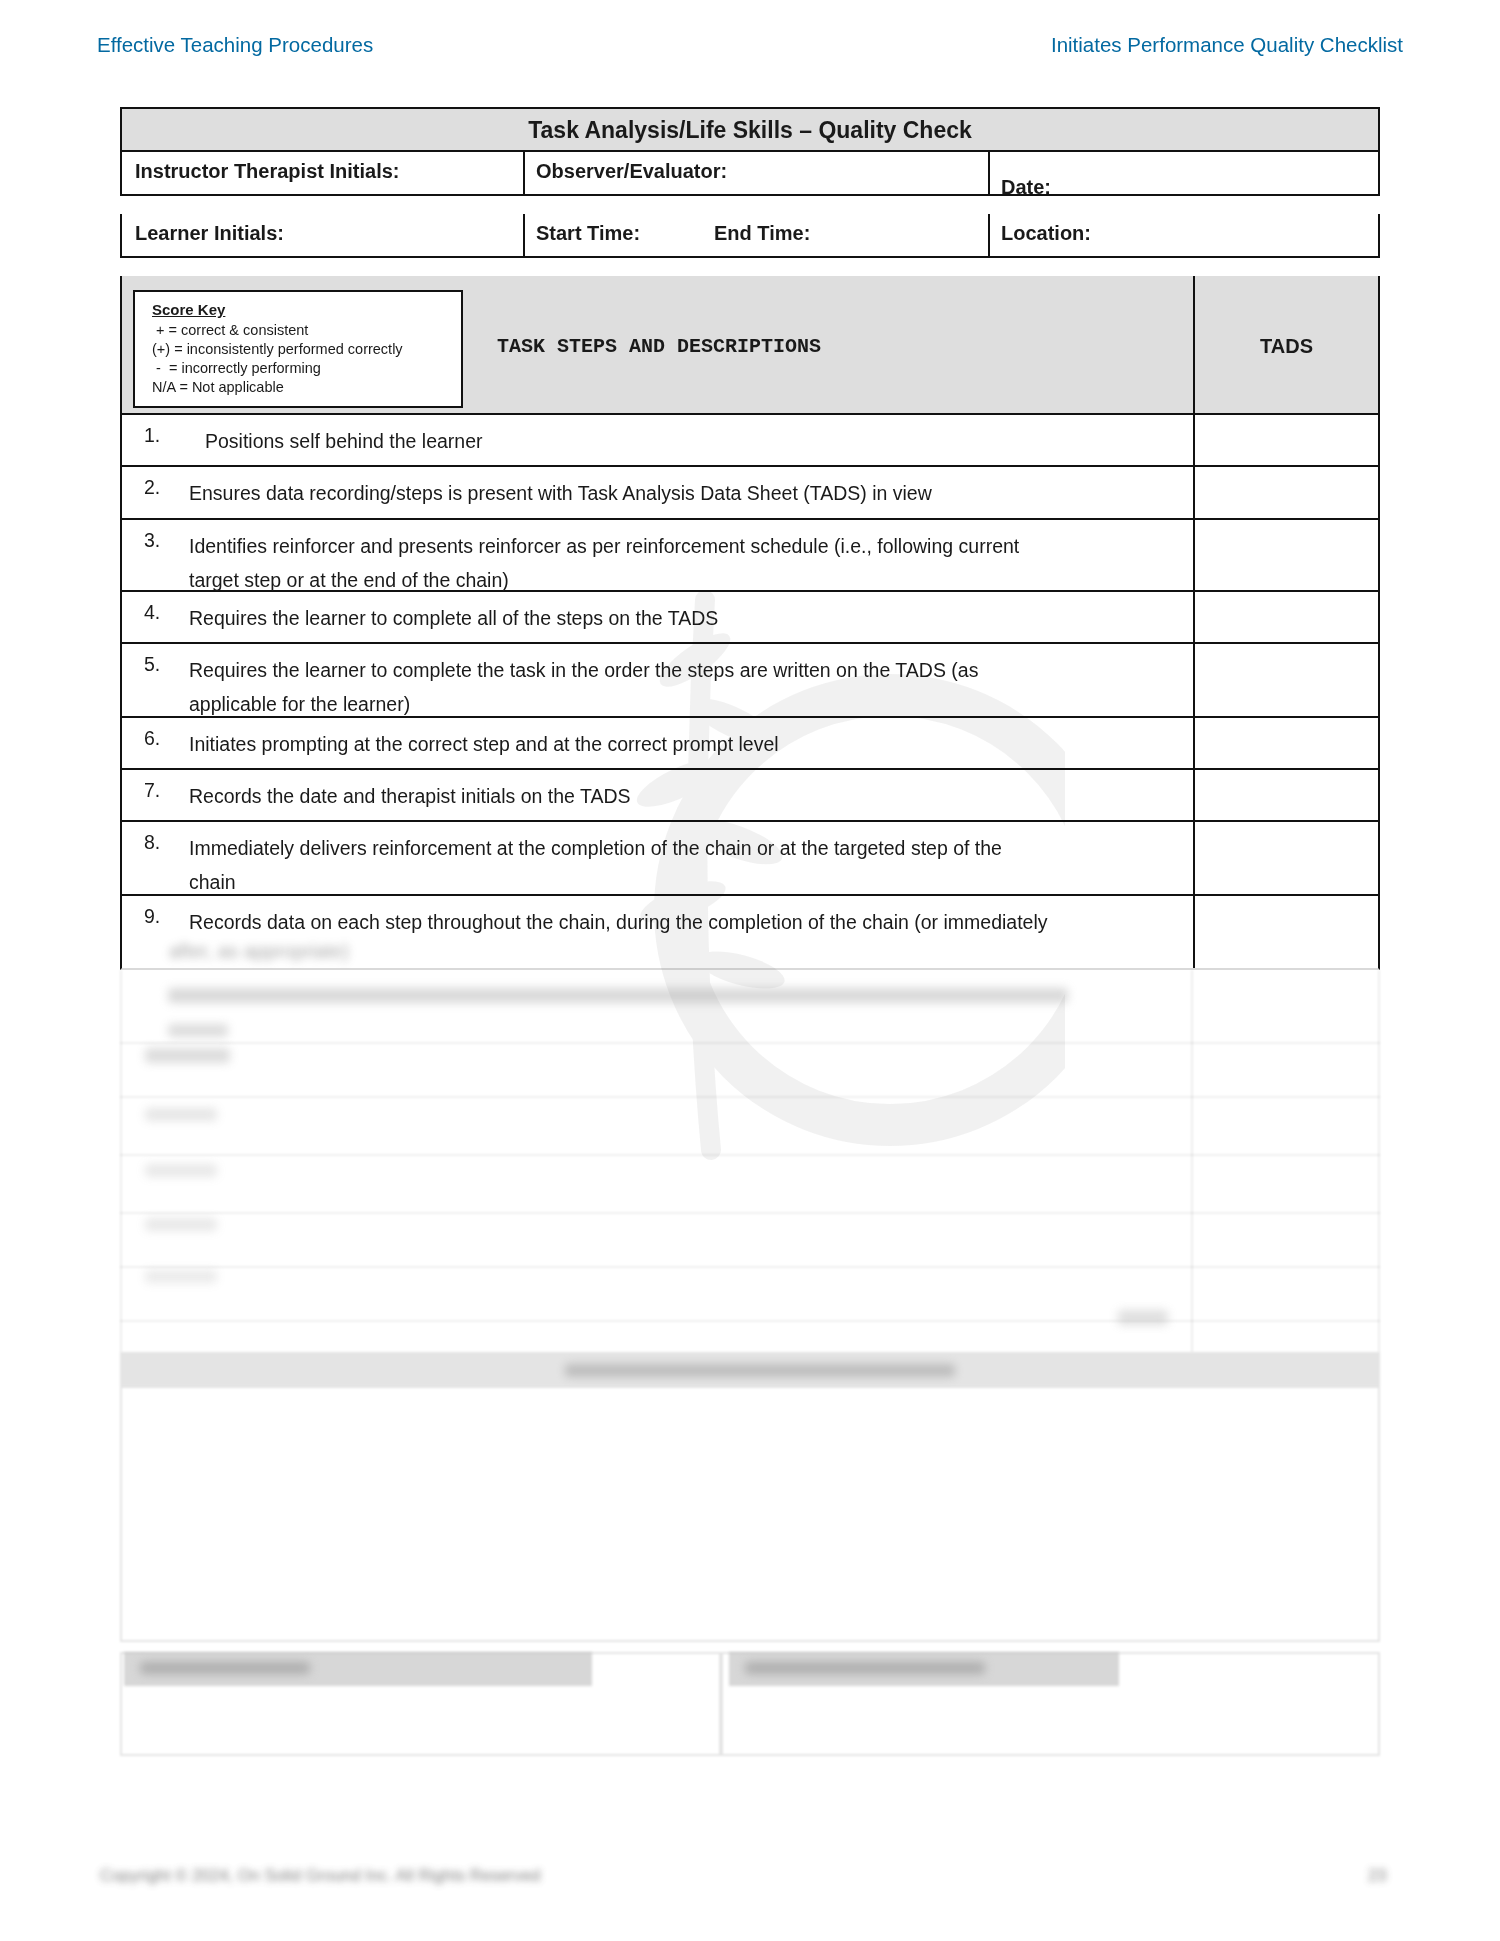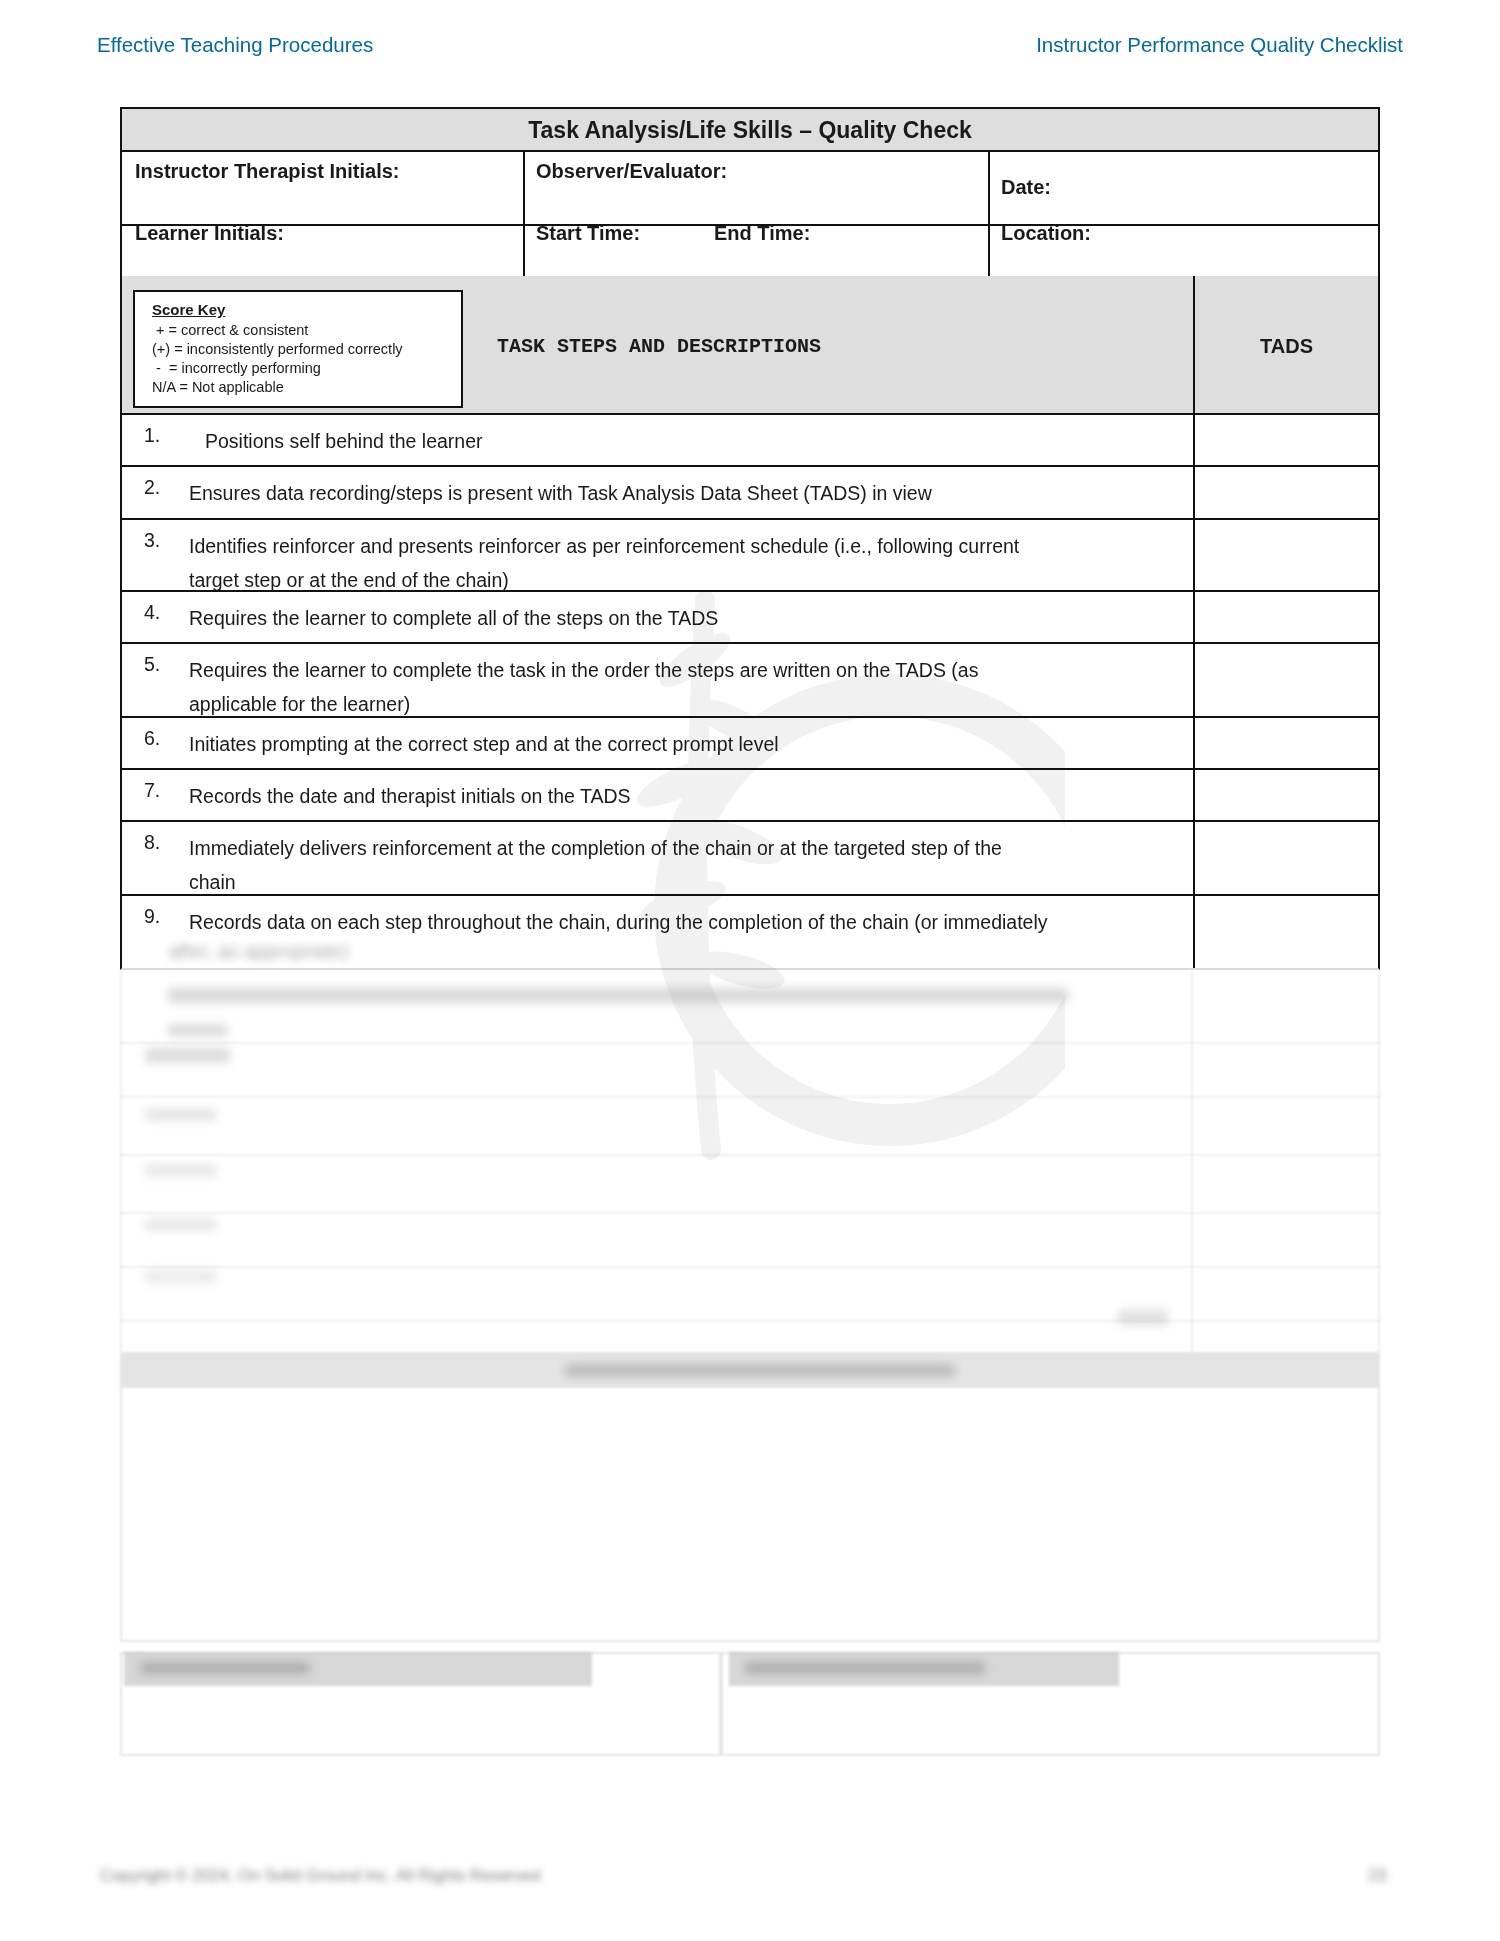--- a/index.html
+++ b/index.html
@@ -10,21 +10,21 @@
   .abs{position:absolute;}
   
   .pg-hd{top:33px;font-size:20.5px;color:#0369a1;}
   
   .title-row{
     left:120px;top:107px;width:1260px;height:45px;background:#dedede;
     border:2px solid #111;box-sizing:border-box;text-align:center;
     font-weight:bold;font-size:23px;line-height:42px;
   }
   .info-row{
-    left:120px;width:1260px;height:74px;background:transparent;
+    left:120px;width:1260px;height:44px;background:transparent;
     border-left:2px solid #111;border-right:2px solid #111;border-bottom:2px solid #111;
     box-sizing:border-box;
   }
   .info-cell{position:absolute;top:0;height:100%;box-sizing:border-box;padding:8px 0 0 13px;
     font-weight:bold;font-size:20px;}
   .cell-sep{position:absolute;top:0;width:2px;height:100%;background:#111;}
   
   .band{
     left:120px;top:276px;width:1260px;height:139px;background:#dedede;
     border-left:2px solid #111;border-right:2px solid #111;border-bottom:2px solid #111;
@@ -70,21 +70,21 @@
     <path d="M160 20 C150 180 148 380 166 570" fill="none" stroke="#e7e7e7" stroke-width="20" stroke-linecap="round"></path>
     <ellipse cx="150" cy="80" rx="42" ry="14" fill="#e7e7e7" transform="rotate(-35 150 80)"></ellipse>
     <ellipse cx="188" cy="142" rx="46" ry="15" fill="#e7e7e7" transform="rotate(25 188 142)"></ellipse>
     <ellipse cx="134" cy="203" rx="46" ry="15" fill="#e7e7e7" transform="rotate(-25 134 203)"></ellipse>
     <ellipse cx="192" cy="262" rx="48" ry="16" fill="#e7e7e7" transform="rotate(20 192 262)"></ellipse>
     <ellipse cx="138" cy="322" rx="45" ry="15" fill="#e7e7e7" transform="rotate(-20 138 322)"></ellipse>
     <ellipse cx="196" cy="390" rx="45" ry="15" fill="#e7e7e7" transform="rotate(15 196 390)"></ellipse>
   </svg>
 
   <div class="abs pg-hd z1" style="left:97px;">Effective Teaching Procedures</div>
-  <div class="abs pg-hd z1" style="right:97px;">Instructor Performance Quality Checklist</div>
+  <div class="abs pg-hd z1" style="right:97px;">Initiates Performance Quality Checklist</div>
 
   <div class="abs title-row z1">Task Analysis/Life Skills – Quality Check</div>
 
   <div class="abs info-row z1" style="top:152px;">
     <div class="info-cell" style="left:0;width:401px;">Instructor Therapist Initials:</div>
     <div class="cell-sep" style="left:401px;"></div>
     <div class="info-cell" style="left:401px;width:465px;">Observer/Evaluator:</div>
     <div class="cell-sep" style="left:866px;"></div>
     <div class="info-cell" style="left:866px;width:392px;margin-top:16px;">Date:</div>
   </div>

